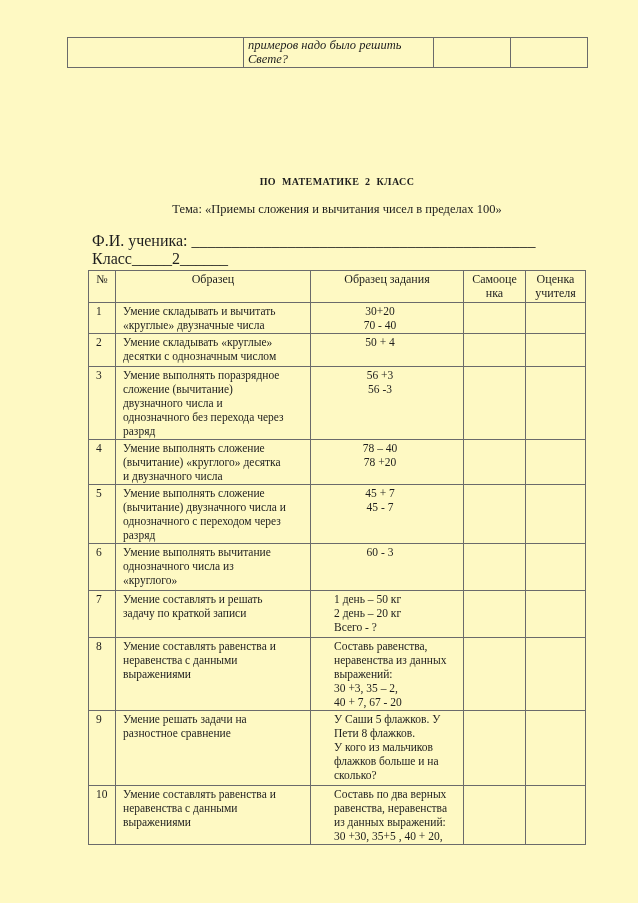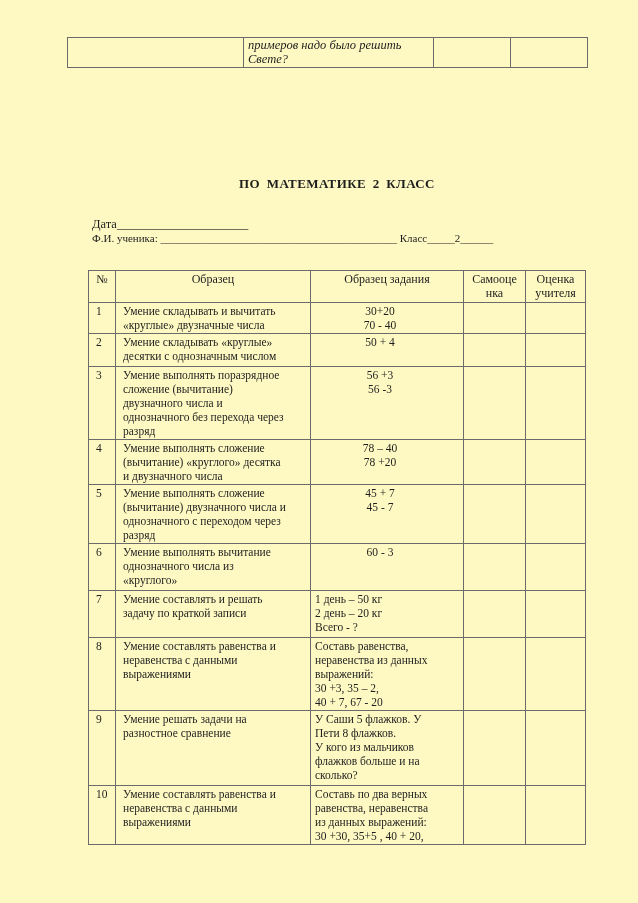--- a/index.html
+++ b/index.html
@@ -12,32 +12,32 @@
 
   
   .top-table { position:absolute; left:67px; top:37px; width:520px; font-size:12.5px; line-height:13.5px; }
   .top-table td { padding:1px 4px; }
   .italic-cell { font-style:italic; }
 
   
   .doc-title { position:absolute; left:88px; width:498px; text-align:center; font-weight:bold;
                font-size:13.5px; letter-spacing:0.4px; word-spacing:3px; }
   .t1 { top:147px; }
-  .t2 { top:176px; font-size:13px; }
+  .t2 { top:176px; font-size:10px; }
   .theme-line { position:absolute; top:202px; left:88px; width:498px; text-align:center; font-size:12.5px; }
   .date-line { position:absolute; top:217px; left:92px; font-size:12.5px; }
-  .student-line { position:absolute; top:232px; left:92px; font-size:11px; }
+  .student-line { position:absolute; top:232px; left:92px; font-size:16px; }
 
   
   .main-table { position:absolute; left:88px; top:270px; width:497px; font-size:11.5px; line-height:14px; }
   .main-table th { text-align:center; padding:2px 1px; font-size:12px; line-height:13.5px; }
   .main-table td { padding:1px 3px 1px 7px; }
   .main-table td.num { padding-left:7px; }
   .main-table td.sample-c { text-align:center; padding-left:2px; padding-right:16px; }
-  .main-table td.sample-l { text-align:left; padding-left:4px; }
+  .main-table td.sample-l { text-align:left; padding-left:23px; }
 </style>
 </head>
 <body>
 
 <div class="page">
 
   <table class="top-table">
     <colgroup>
         <col style="width:176px">
         <col style="width:190px">
@@ -49,21 +49,21 @@
       <td></td>
       <td class="italic-cell">примеров надо было решить
 Свете?</td>
       <td></td>
       <td></td>
     </tr>
   </tbody>
     </table>
 
   <div class="doc-title t2">ПО МАТЕМАТИКЕ 2 КЛАСС</div>
-  <div class="date-line">Дата_____________________</div>
+  <div class="theme-line">Тема: «Приемы сложения и вычитания чисел в пределах 100»</div>
   <div class="student-line">Ф.И. ученика:  ___________________________________________ Класс_____2______</div>
 
   <table class="main-table">
     <colgroup>
         <col style="width:27px">
         <col style="width:195px">
         <col style="width:153px">
         <col style="width:62px">
         <col style="width:60px">
       </colgroup>

